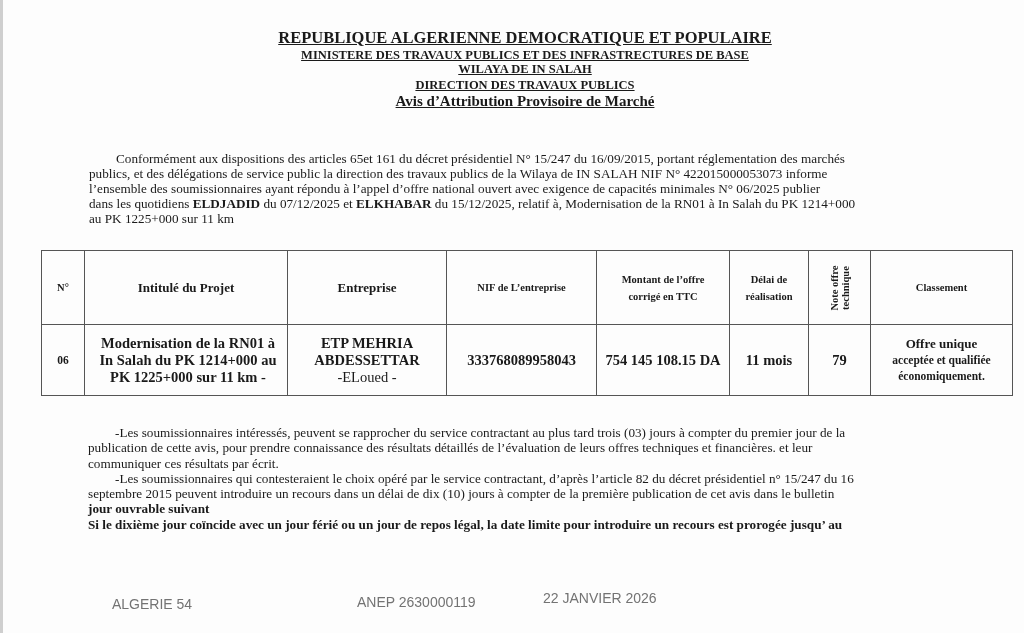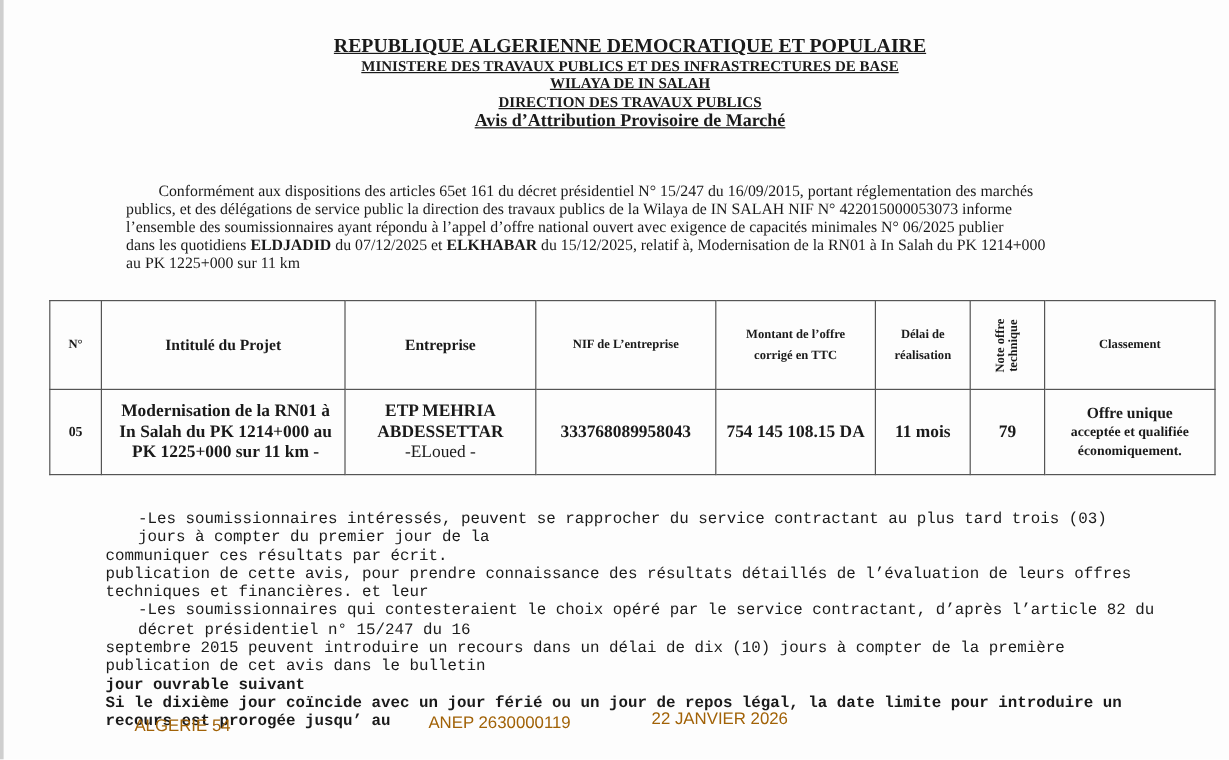--- a/index.html
+++ b/index.html
@@ -39,21 +39,20 @@
     .h-wilaya { font-size: 12.5px; margin-bottom: 3px; }
     .h-direction { font-size: 12.5px; margin-bottom: 3px; }
     .h-avis { font-size: 15px; }
 
     .intro {
       position: absolute;
       left: 89px; top: 151px;
       width: 900px;
       font-size: 13.2px;
       line-height: 15px;
-      margin-left: 16px;
     }
     .intro p { margin: 0; }
     .intro .indent { padding-left: 27px; }
     .bold { font-weight: bold; }
 
     table.award {
       position: absolute;
       left: 41px; top: 250px;
       width: 971px;
       border-collapse: collapse;
@@ -87,31 +86,30 @@
       line-height: 11px;
       text-align: center;
     }
 
     .notes {
       position: absolute;
       left: 88px; top: 425px;
       width: 880px;
       font-size: 13.2px;
       line-height: 15.3px;
-      font-family: Liberation Mono, monospace;
     }
     .notes p { margin: 0; }
     .notes .indent { padding-left: 27px; }
 
     .footer {
       position: absolute;
       top: 590px;
       font-family: "Liberation Sans", "DejaVu Sans", sans-serif;
       font-size: 14px;
-      color: #a16207;
+      color: #737373;
     }
     .f1 { left: 112px; top: 596px; }
     .f2 { left: 357px; top: 594px; }
     .f3 { left: 543px; top: 590px; }
   </style>
 </head>
 <body>
 
 <div class="left-edge"></div>
 
@@ -160,21 +158,21 @@
       <div class="vertical-wrap">
         <div class="vertical">
           <div>Note offre</div>
           <div>technique</div>
         </div>
       </div>
     </th>
     <th class="th-small">Classement</th>
   </tr>
   <tr class="row">
-    <td class="td-small">05</td>
+    <td class="td-small">06</td>
     <td class="td-big project-cell">
       <div>Modernisation de la RN01 à</div>
       <div>In Salah du PK 1214+000 au</div>
       <div>PK 1225+000 sur 11 km -</div>
     </td>
     <td class="td-big">
       <div>ETP  MEHRIA</div>
       <div>ABDESSETTAR</div>
       <div style="font-weight:normal">-ELoued -</div>
     </td>
@@ -186,22 +184,22 @@
       <div style="font-size:13px">Offre unique</div>
       <div>acceptée et qualifiée</div>
       <div>économiquement.</div>
     </td>
   </tr>
 </tbody>
   </table>
 
 <div class="notes">
   <p class="indent">-Les soumissionnaires intéressés, peuvent se rapprocher du service contractant au plus tard trois (03) jours à compter du premier jour de la</p>
+  <p>publication de cette avis, pour prendre connaissance des résultats détaillés de l’évaluation de leurs offres techniques et financières. et leur</p>
   <p>communiquer ces résultats par écrit.</p>
-  <p>publication de cette avis, pour prendre connaissance des résultats détaillés de l’évaluation de leurs offres techniques et financières. et leur</p>
   <p class="indent">-Les soumissionnaires qui contesteraient le choix opéré par le service contractant, d’après l’article 82 du décret présidentiel n° 15/247 du 16</p>
   <p>septembre 2015 peuvent introduire un recours dans un délai de dix (10) jours à compter de la première publication de cet avis dans le bulletin</p>
   <p class="bold">jour ouvrable suivant</p>
   <p class="bold">Si le dixième jour coïncide avec un jour férié ou un jour de repos légal, la date limite pour introduire un recours est prorogée jusqu’ au</p>
 </div>
 
 <div class="footer f1">ALGERIE 54</div>
 <div class="footer f2">ANEP 2630000119</div>
 <div class="footer f3">22 JANVIER 2026</div>
 

